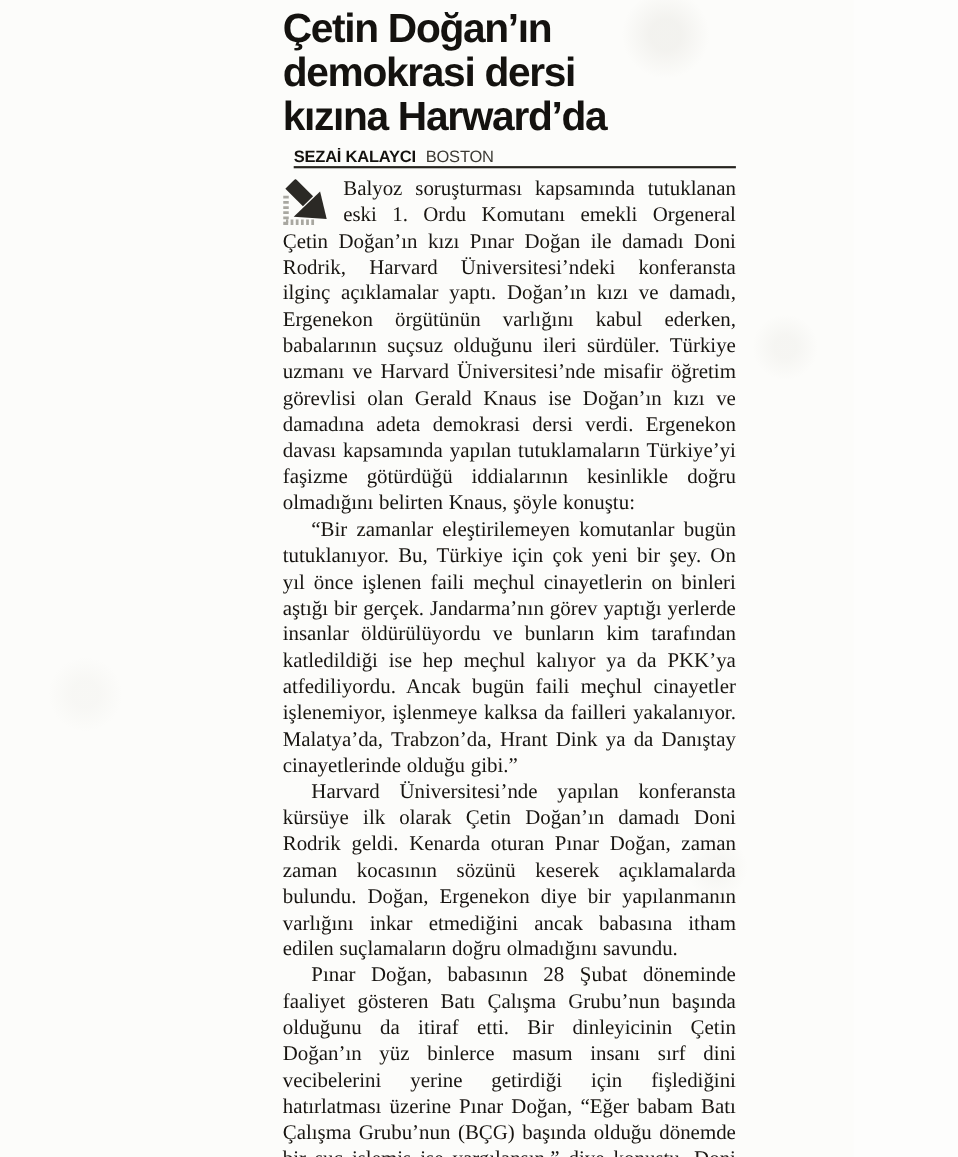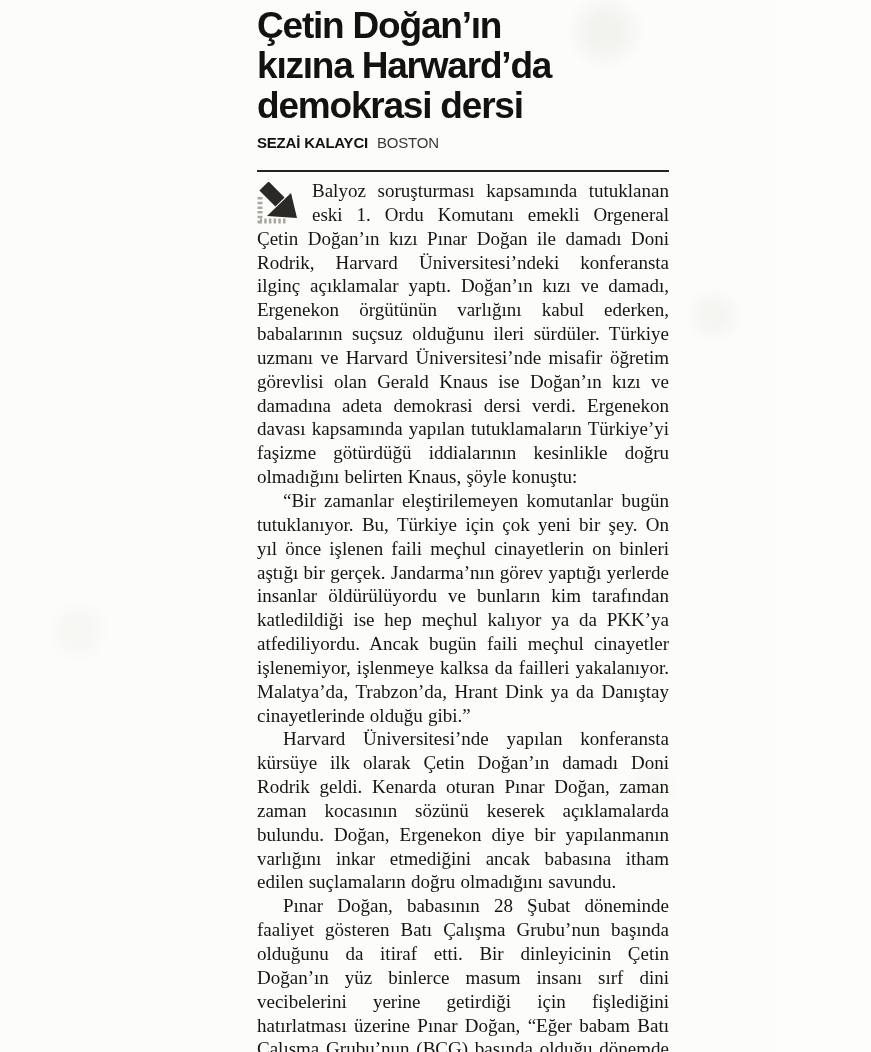--- a/index.html
+++ b/index.html
@@ -34,23 +34,24 @@
     color: #14120f;
   }
   .headline span { display: block; }
   .byline {
     font-family: "Liberation Sans", sans-serif;
     font-size: 15px;
     line-height: 17px;
     letter-spacing: -0.2px;
     color: #14120f;
     border-bottom: 2px solid #26241f;
-    padding-bottom: 19px;
+    padding-bottom: 0;
     margin-bottom: 7px;
     white-space: nowrap;
+    margin-left: 10px;
   }
   .byline .author { font-weight: 700; }
   .byline .location { font-weight: 400; color: #3c3a34; margin-left: 5px; }
   .body-text p {
     margin: 0;
     font-size: 19px;
     line-height: 23.85px;
     text-align: justify;
     text-indent: 26px;
     color: #181511;
@@ -65,22 +66,22 @@
   .drop-icon svg { display: block; width: 46px; height: 42px; }
 </style>
 </head>
 <body>
 
 <div class="scan">
   <div class="article">
 
     <h1 class="headline">
       <span>Çetin Doğan’ın</span>
+      <span>demokrasi dersi</span>
       <span>kızına Harward’da</span>
-      <span>demokrasi dersi</span>
     </h1>
 
     <div class="byline">
       <span class="author">SEZAİ KALAYCI</span>
       <span class="location">BOSTON</span>
     </div>
 
     <div class="body-text">
       <p class="lede">
         <span class="drop-icon">

